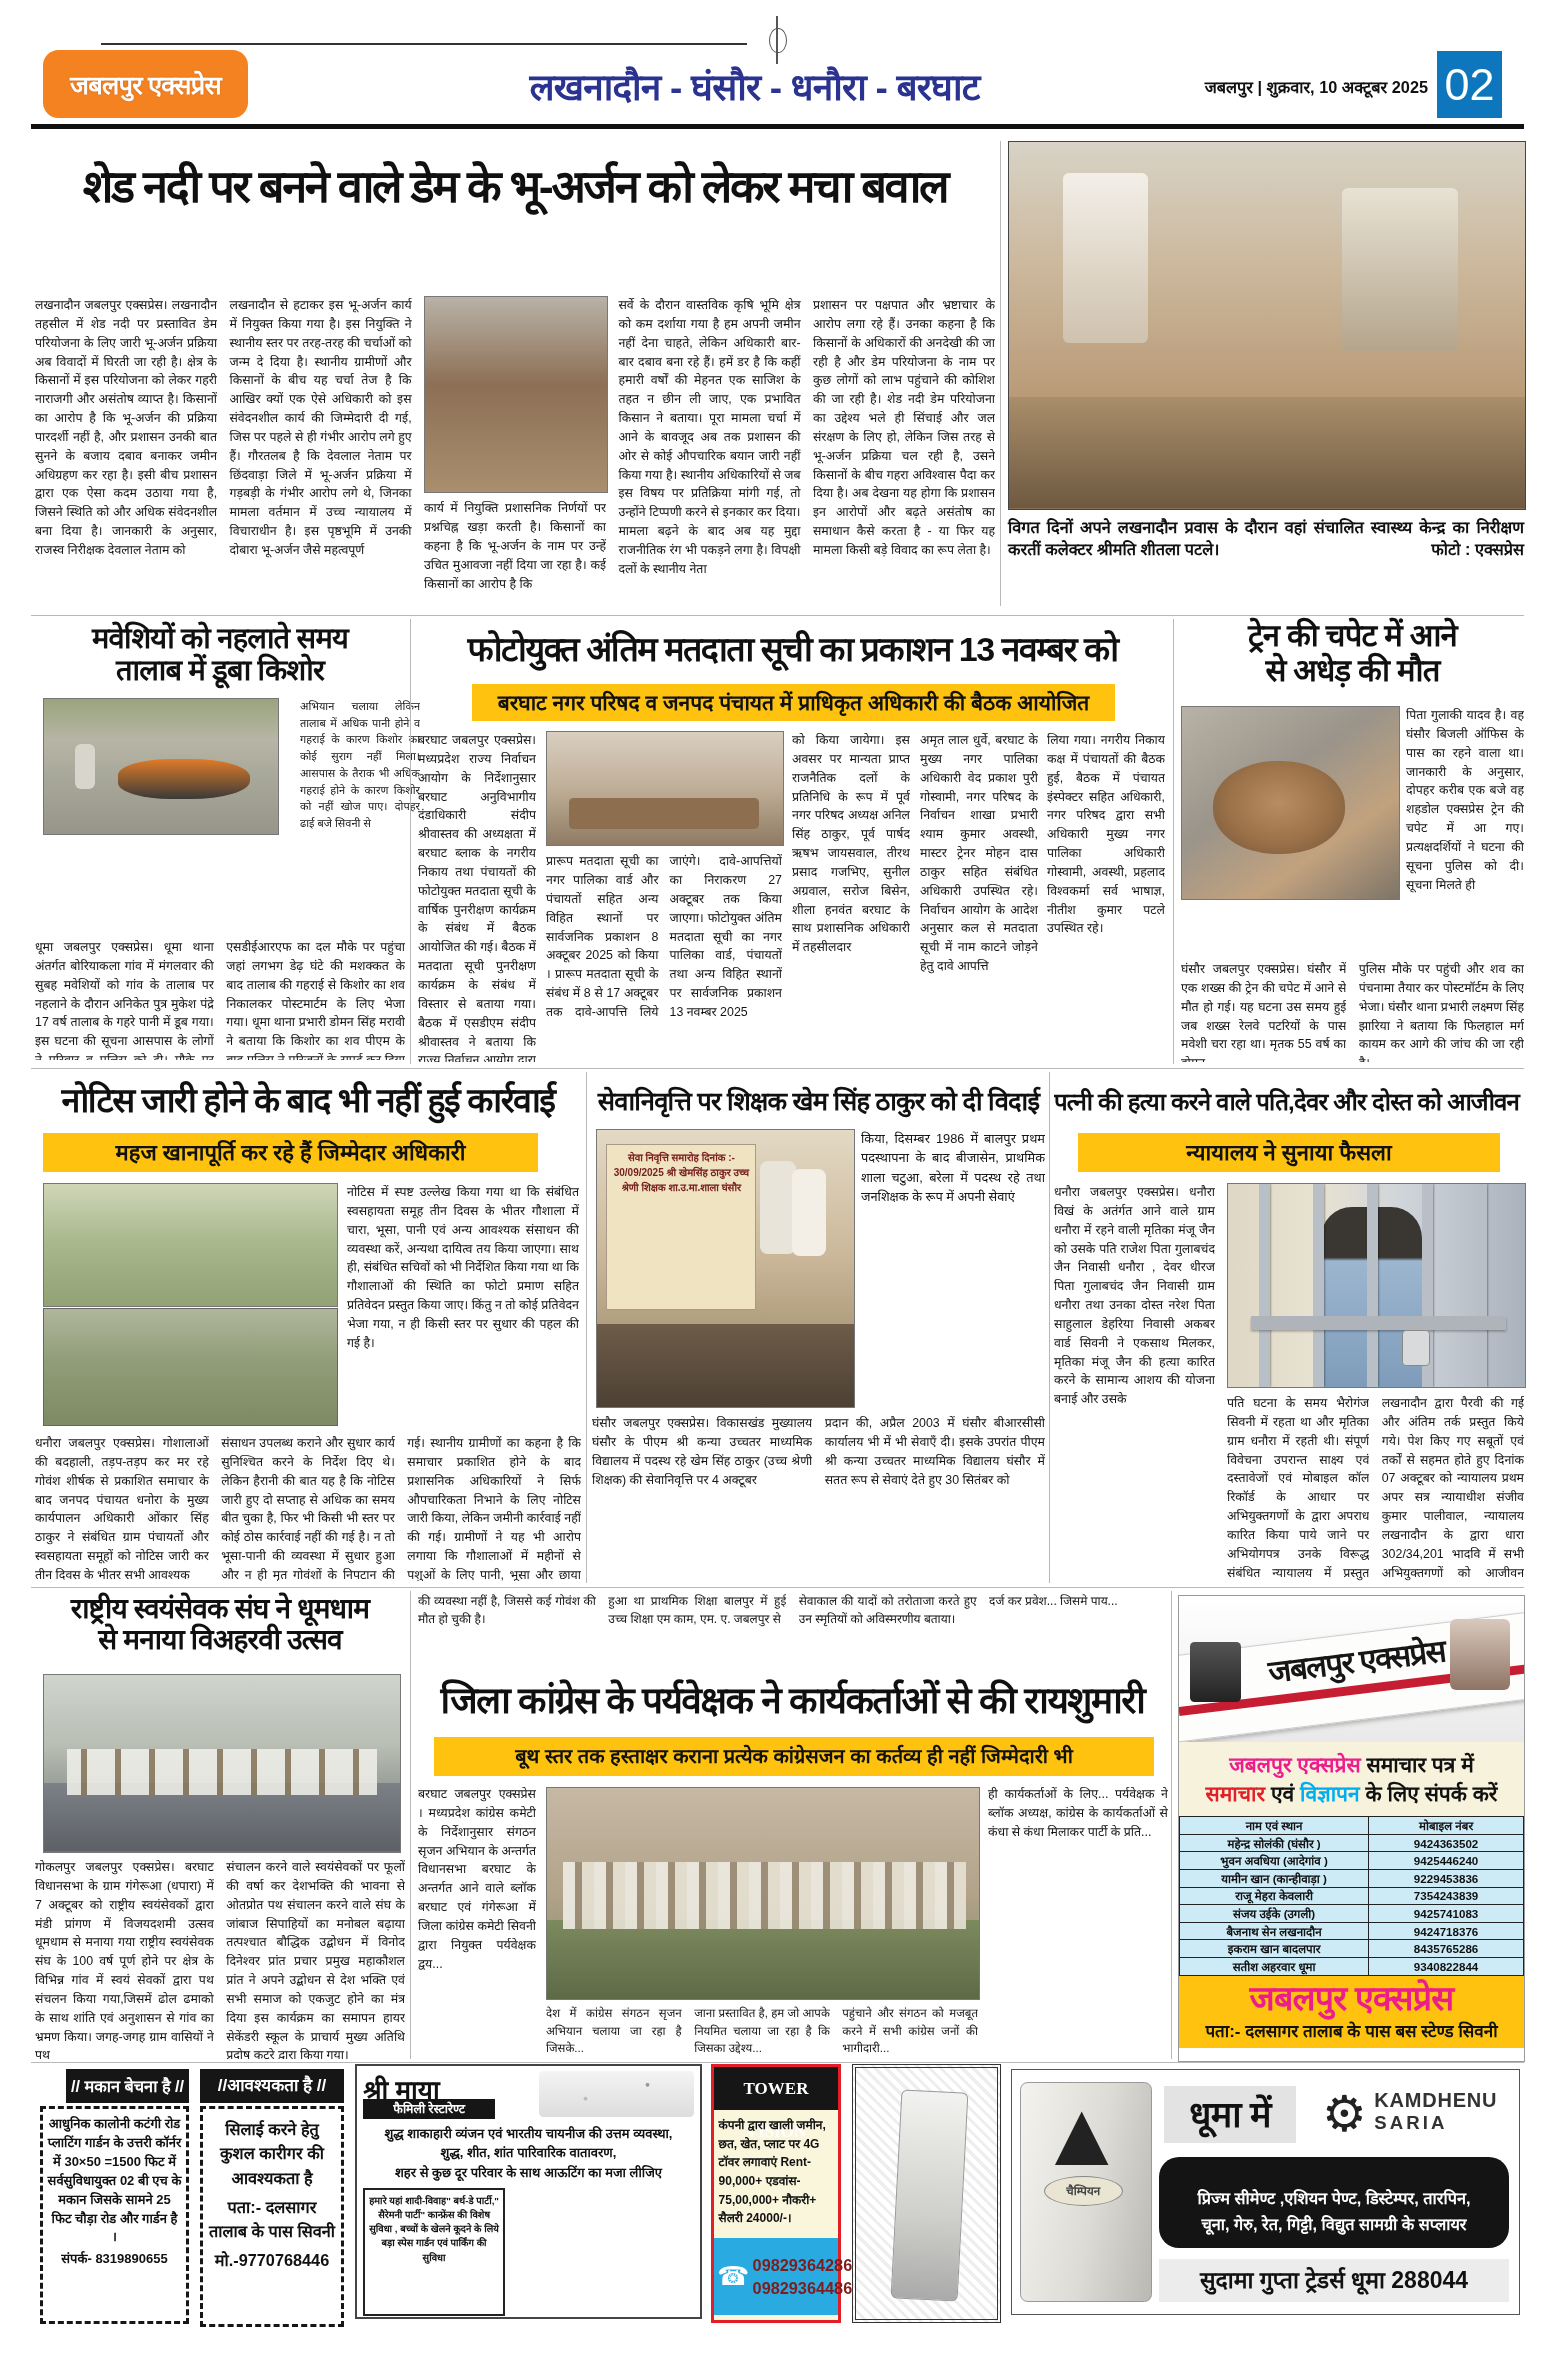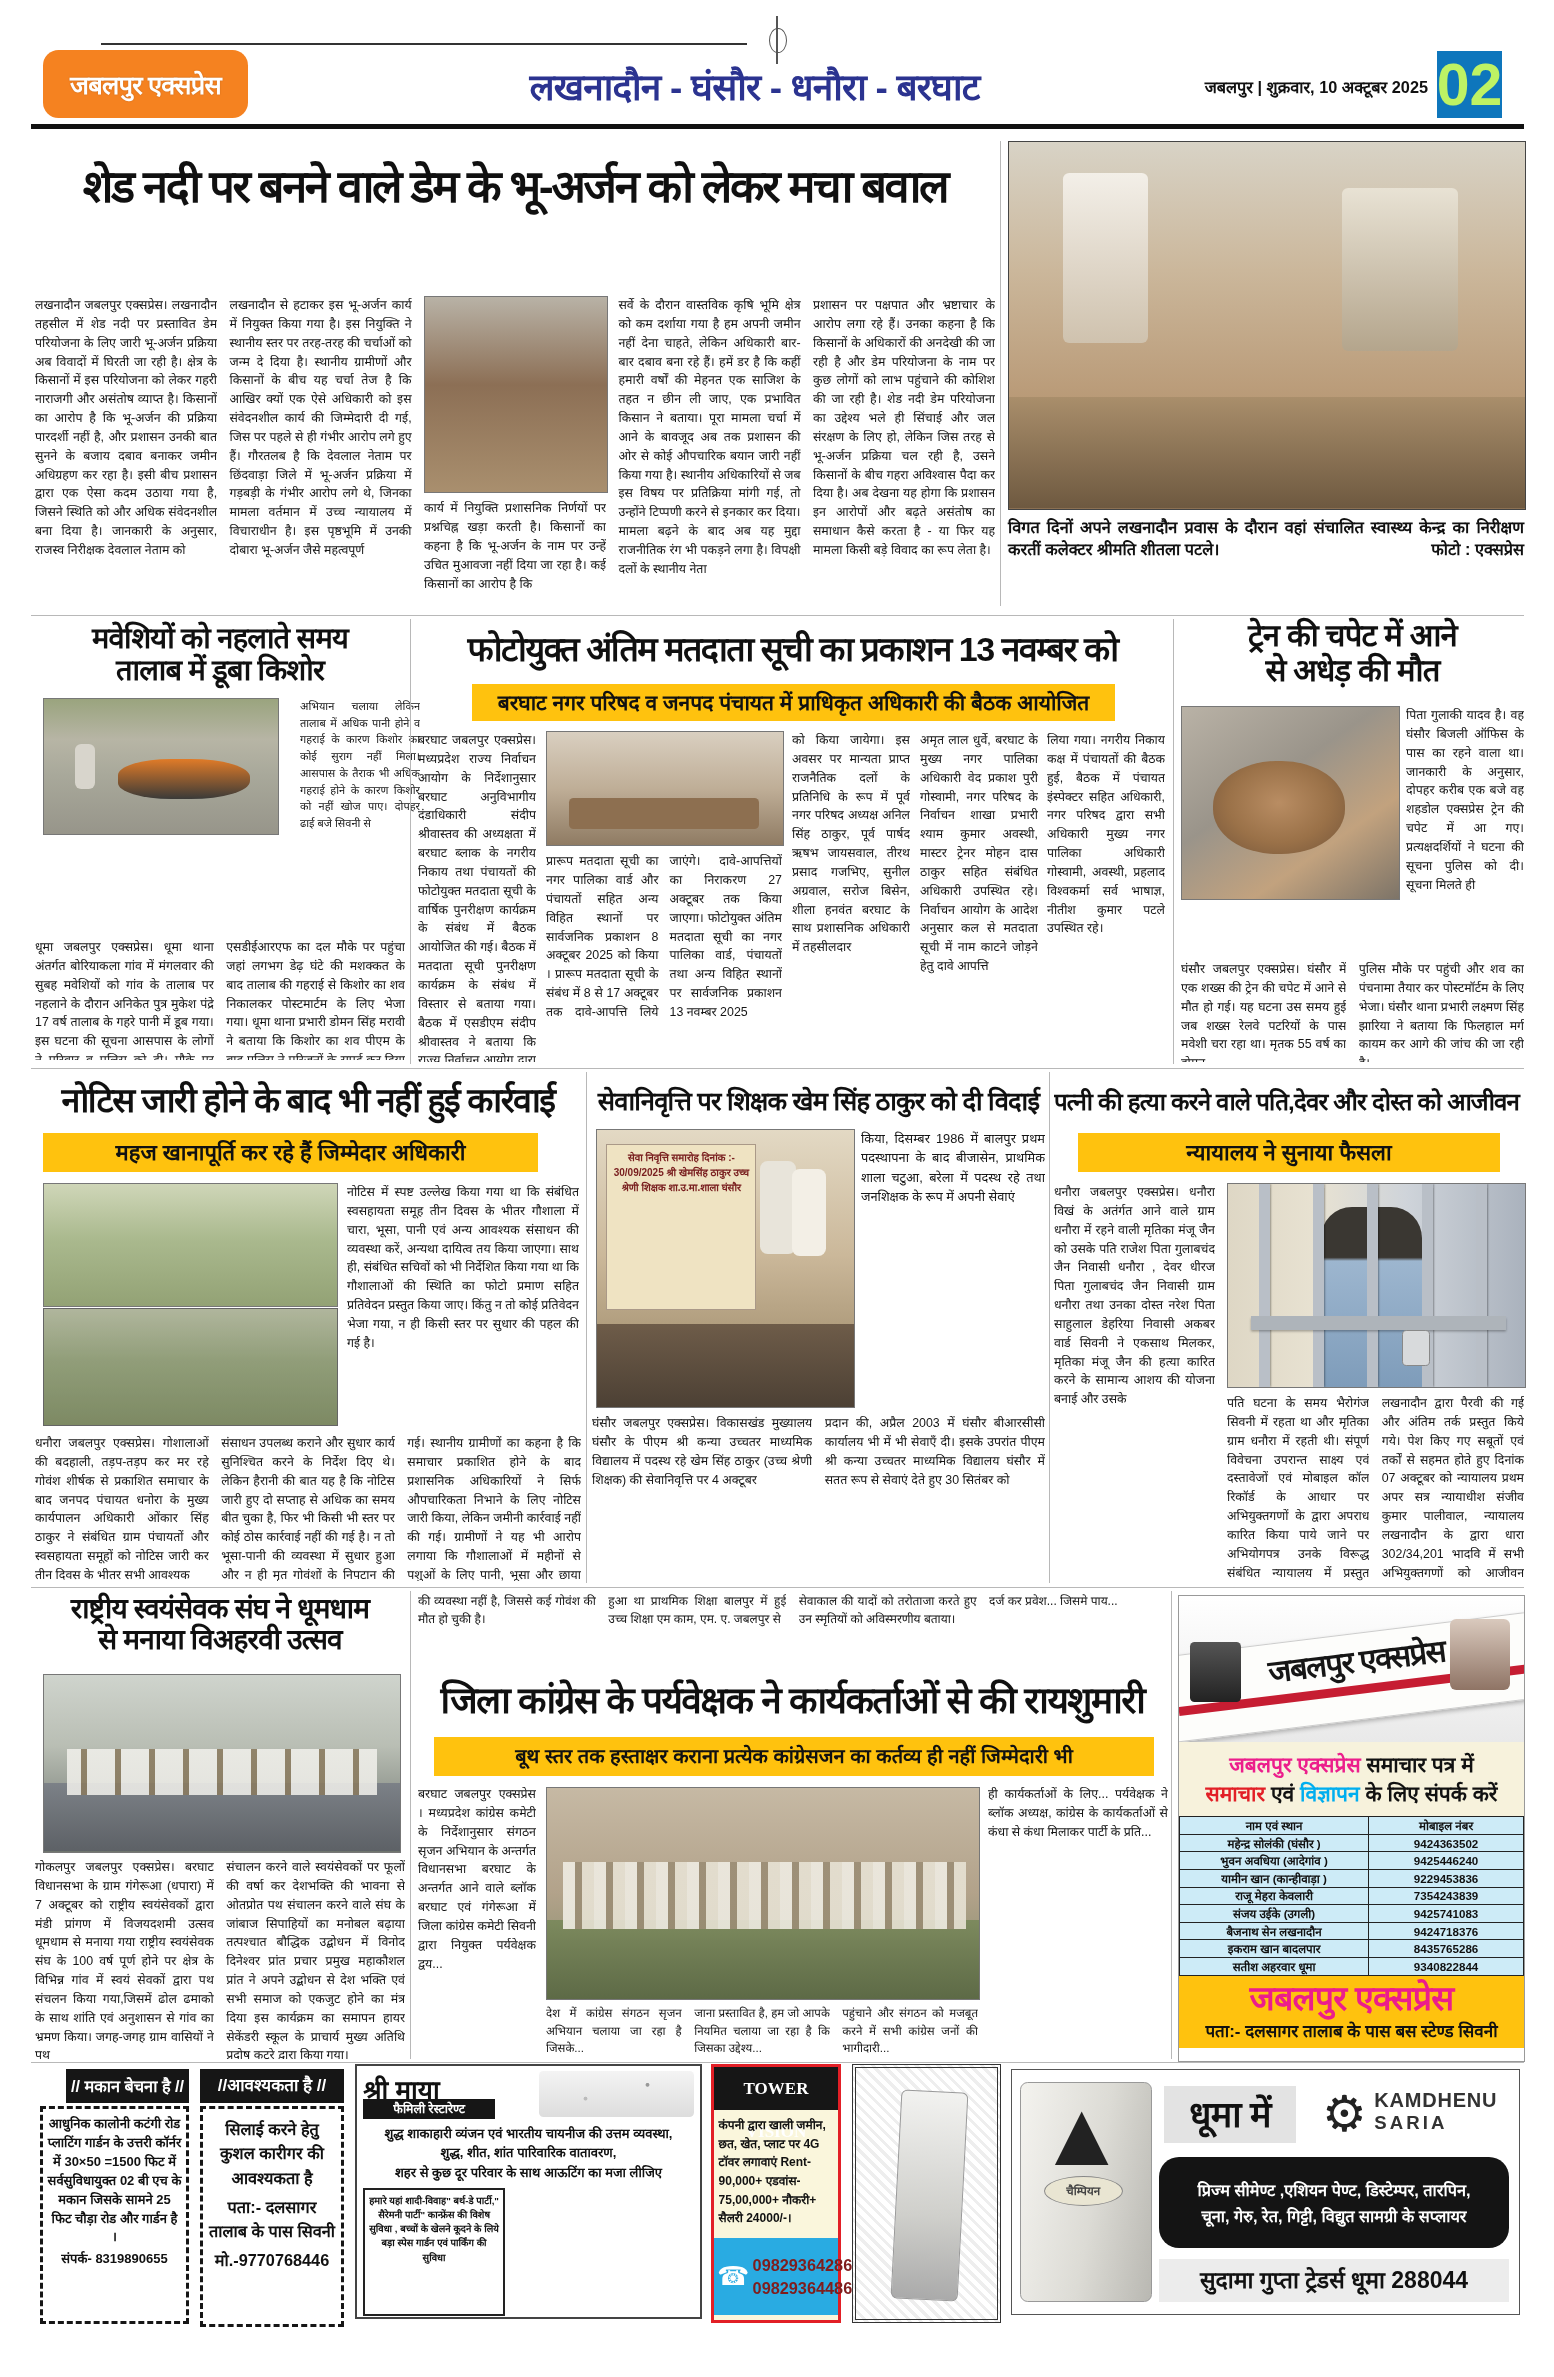--- a/index.html
+++ b/index.html
@@ -44,21 +44,21 @@
     <div class="abs" style="left:3.1px;top:12.4px;width:15.5px;height:23px;border:1.5px solid #555;border-radius:50%;"></div>
   </div>
   <div class="abs" style="left:101px;top:43px;width:646px;height:2.3px;background:#333;"></div>
 
   <div class="abs" style="left:43px;top:50px;width:205px;height:68px;background:#F58220;border-radius:15.5px;display:flex;align-items:center;justify-content:center;">
     <span style="color:#fff;font-weight:bold;font-size:25.5px;letter-spacing:-0.8px;text-shadow:0 0 1.5px rgba(0,0,0,.25);">जबलपुर एक्सप्रेस</span>
   </div>
   <div class="abs nowrap" style="left:325px;top:60px;width:859px;height:56px;color:#2B3390;font-size:37px;font-weight:bold;text-align:center;letter-spacing:-0.8px;">लखनादौन - घंसौर - धनौरा - बरघाट</div>
   <div class="abs nowrap" style="left:1196px;top:76px;width:232px;height:25px;font-size:16.3px;font-weight:bold;text-align:right;">जबलपुर | शुक्रवार, 10 अक्टूबर 2025</div>
   <div class="abs" style="left:1437px;top:51px;width:65px;height:67px;background:#0E76BC;display:flex;align-items:center;justify-content:center;">
-    <span style="color:#bef264;font-weight:bold;font-size:59px;">02</span>
+    <span style="color:#ffffff;font-weight:normal;font-size:45px;">02</span>
   </div>
   <div class="abs" style="left:31px;top:124px;width:1493px;height:4.6px;background:#111;"></div>
 
   <div class="abs hl" style="left:35px;top:141px;width:960px;height:91px;font-size:45px;line-height:91px;letter-spacing:-2.3px;">शेड नदी पर बनने वाले डेम के भू-अर्जन को लेकर मचा बवाल</div>
 
   <div class="abs cols" style="left:35px;top:296px;width:960px;height:310px;">
     <div class="col bodytxt">लखनादौन जबलपुर एक्सप्रेस। लखनादौन तहसील में शेड नदी पर प्रस्तावित डेम परियोजना के लिए जारी भू-अर्जन प्रक्रिया अब विवादों में घिरती जा रही है। क्षेत्र के किसानों में इस परियोजना को लेकर गहरी नाराजगी और असंतोष व्याप्त है। किसानों का आरोप है कि भू-अर्जन की प्रक्रिया पारदर्शी नहीं है, और प्रशासन उनकी बात सुनने के बजाय दबाव बनाकर जमीन अधिग्रहण कर रहा है। इसी बीच प्रशासन द्वारा एक ऐसा कदम उठाया गया है, जिसने स्थिति को और अधिक संवेदनशील बना दिया है। जानकारी के अनुसार, राजस्व निरीक्षक देवलाल नेताम को</div>
     <div class="col bodytxt">लखनादौन से हटाकर इस भू-अर्जन कार्य में नियुक्त किया गया है। इस नियुक्ति ने स्थानीय स्तर पर तरह-तरह की चर्चाओं को जन्म दे दिया है। स्थानीय ग्रामीणों और किसानों के बीच यह चर्चा तेज है कि आखिर क्यों एक ऐसे अधिकारी को इस संवेदनशील कार्य की जिम्मेदारी दी गई, जिस पर पहले से ही गंभीर आरोप लगे हुए हैं। गौरतलब है कि देवलाल नेताम पर छिंदवाड़ा जिले में भू-अर्जन प्रक्रिया में गड़बड़ी के गंभीर आरोप लगे थे, जिनका मामला वर्तमान में उच्च न्यायालय में विचाराधीन है। इस पृष्ठभूमि में उनकी दोबारा भू-अर्जन जैसे महत्वपूर्ण</div>
     <div class="col">
       <div class="ph ph-farmer" style="width:100%;height:195px;border:0.8px solid #777;"></div>
@@ -339,21 +339,21 @@
       <div style="position:absolute;left:23px;top:93px;width:77px;height:28px;background:#e9e5d2;border-radius:50%;border:0.8px solid #888;text-align:center;line-height:28px;font-weight:bold;font-size:11.6px;color:#444;">चैम्पियन</div>
     </div>
     <div style="position:absolute;left:152px;top:15.5px;width:132px;height:57px;background:#e3e3e3;text-align:center;line-height:57px;font-weight:bold;font-size:36px;letter-spacing:-0.8px;">धूमा में</div>
     <div style="position:absolute;left:310px;top:11px;width:186px;height:67px;">
       <span style="font-size:50px;line-height:67px;color:#222;">⚙</span>
       <span style="display:inline-block;vertical-align:top;margin-left:4px;margin-top:7.7px;font-weight:bold;color:#333;">
         <span style="display:block;font-size:20px;letter-spacing:0.8px;">KAMDHENU</span>
         <span style="display:block;font-size:18.6px;letter-spacing:3.1px;">SARIA</span>
       </span>
     </div>
-    <div style="position:absolute;left:147px;top:87px;width:350px;height:91px;background:#141414;border-radius:20px;color:#fff;text-align:center;font-weight:bold;font-size:16.3px;line-height:1.6;padding-top:20px;box-sizing:border-box;">
+    <div style="position:absolute;left:147px;top:87px;width:350px;height:91px;background:#141414;border-radius:20px;color:#fff;text-align:center;font-weight:bold;font-size:16.3px;line-height:1.6;padding-top:28px;box-sizing:border-box;">
       <div>प्रिज्म सीमेण्ट ,एशियन पेण्ट, डिस्टेम्पर, तारपिन,</div>
       <div>चूना, गेरु, रेत, गिट्टी, विद्युत सामग्री के सप्लायर</div>
     </div>
     <div style="position:absolute;left:147px;top:189px;width:350px;height:43px;background:#ececec;text-align:center;line-height:43px;font-weight:bold;font-size:23px;">सुदामा गुप्ता ट्रेडर्स धूमा 288044</div>
   </div>
 
 </div>
 
 
 </body></html>

